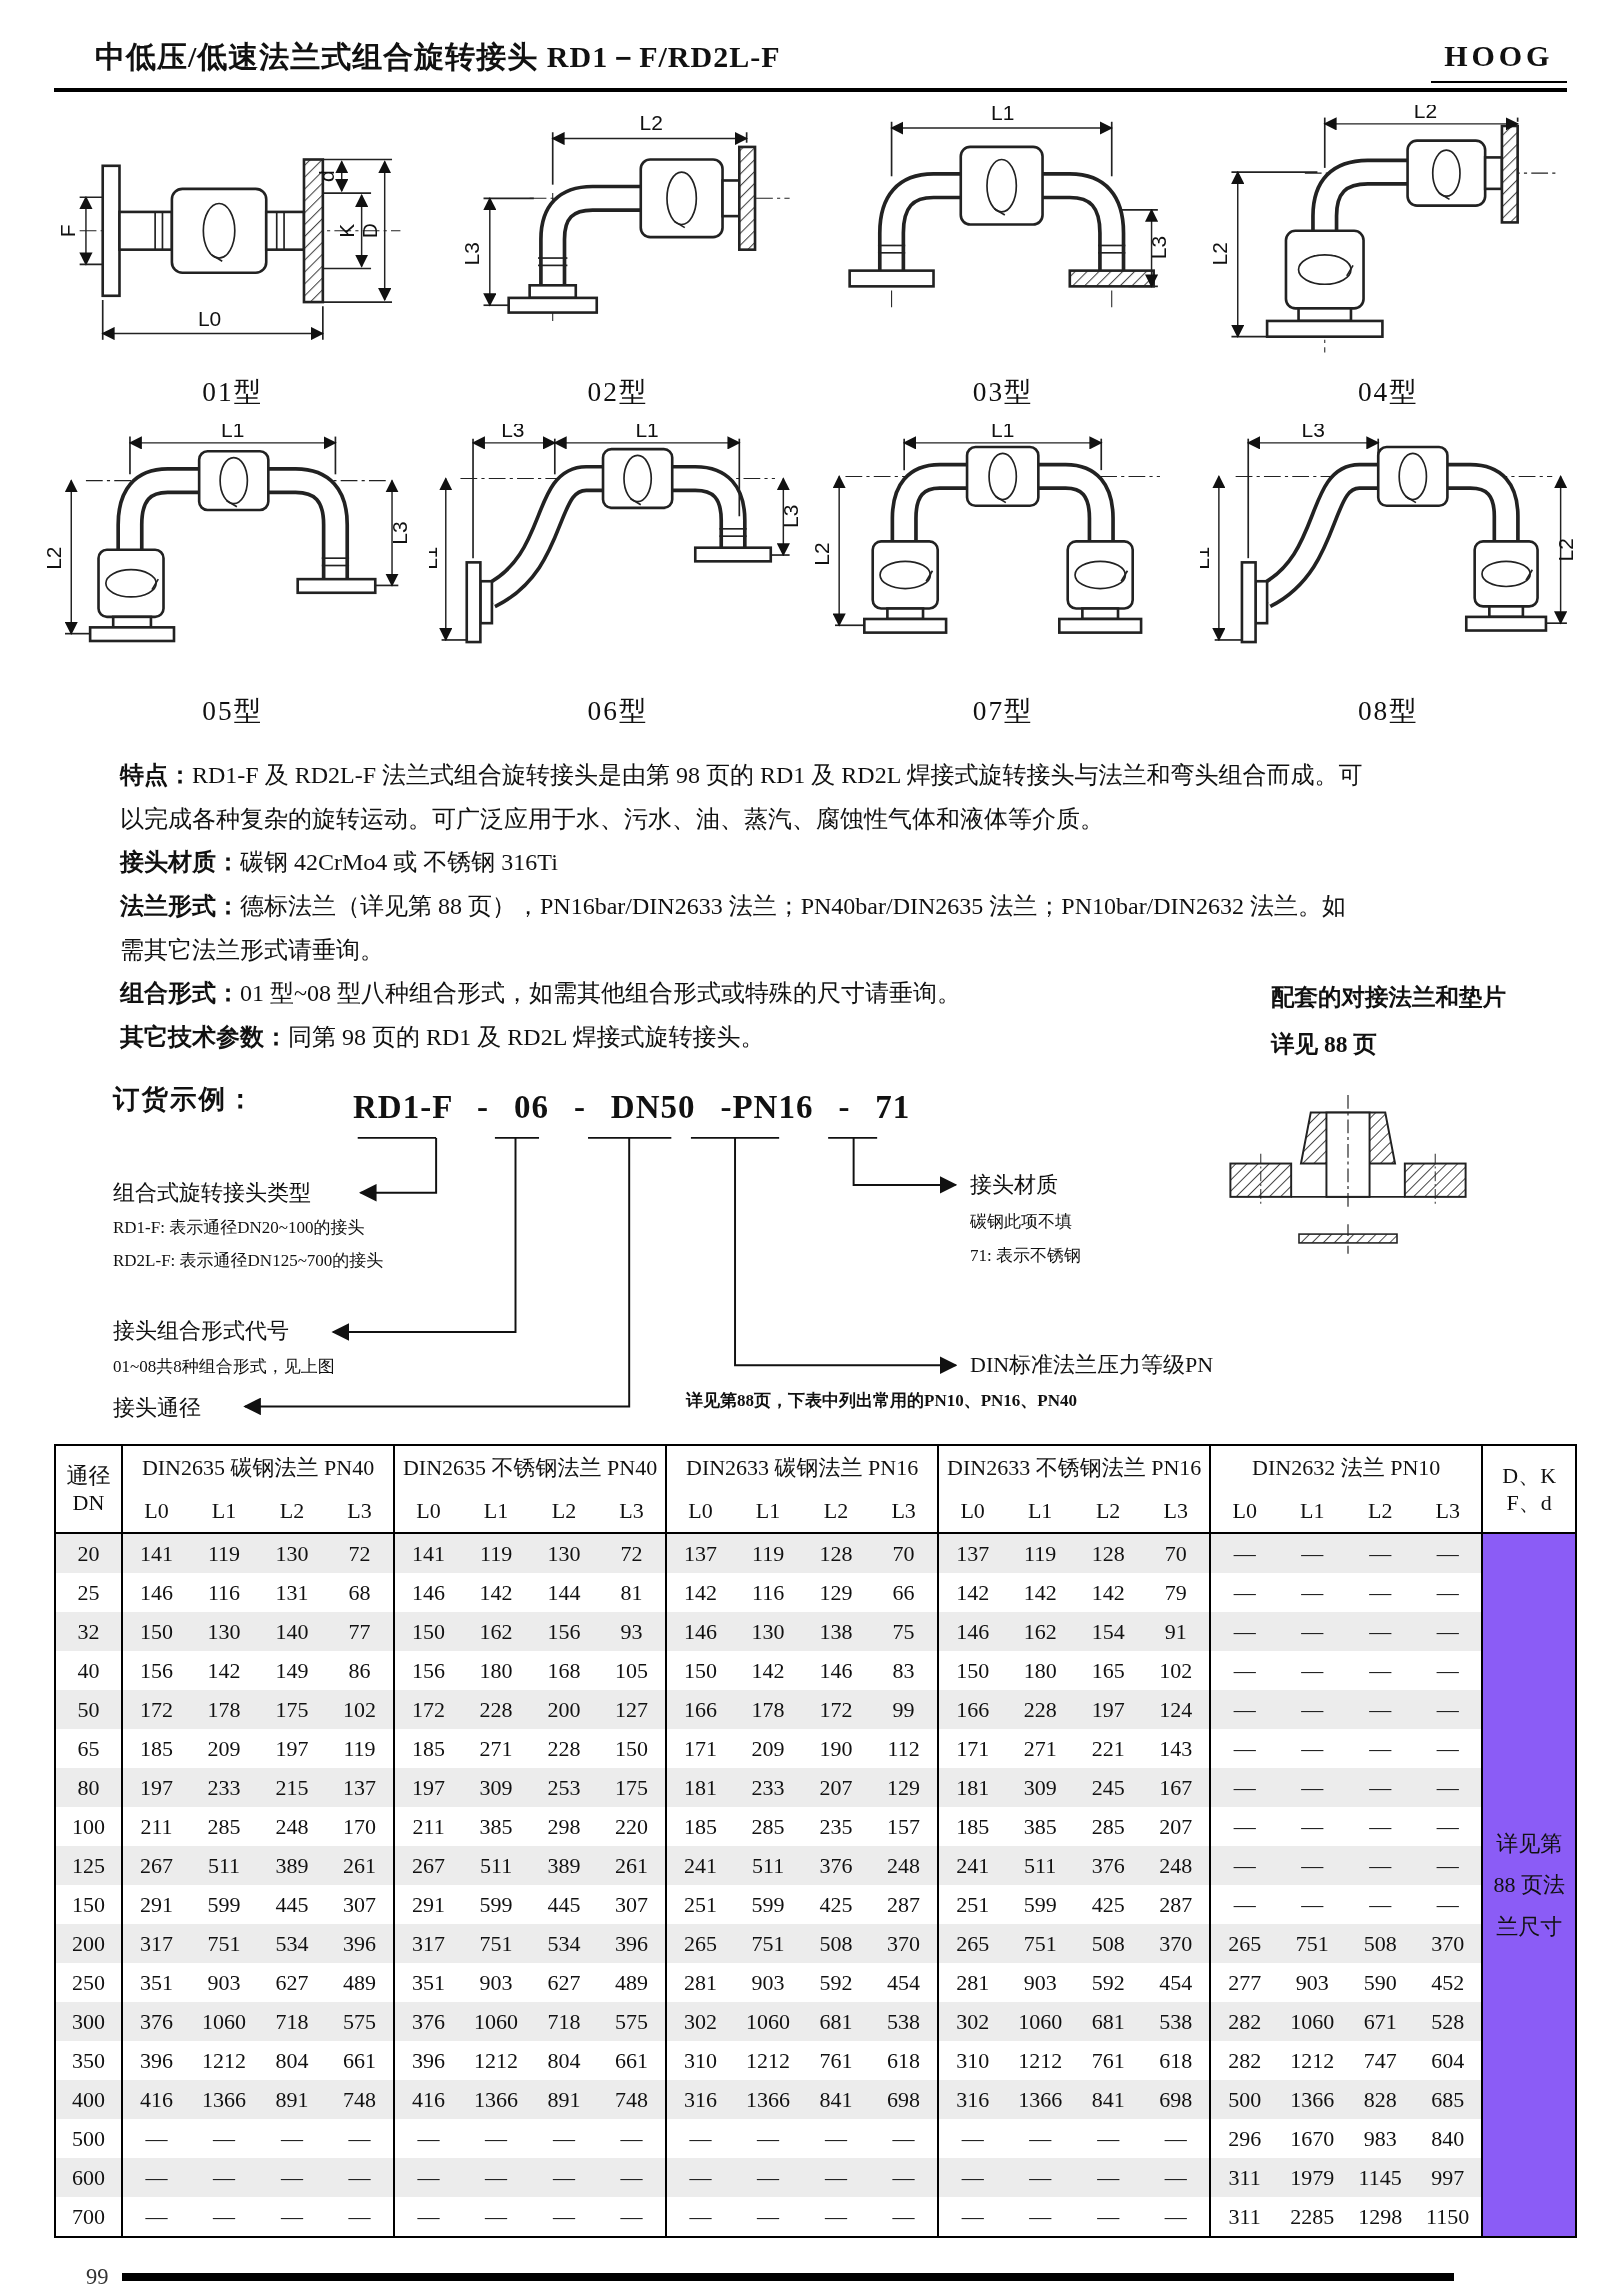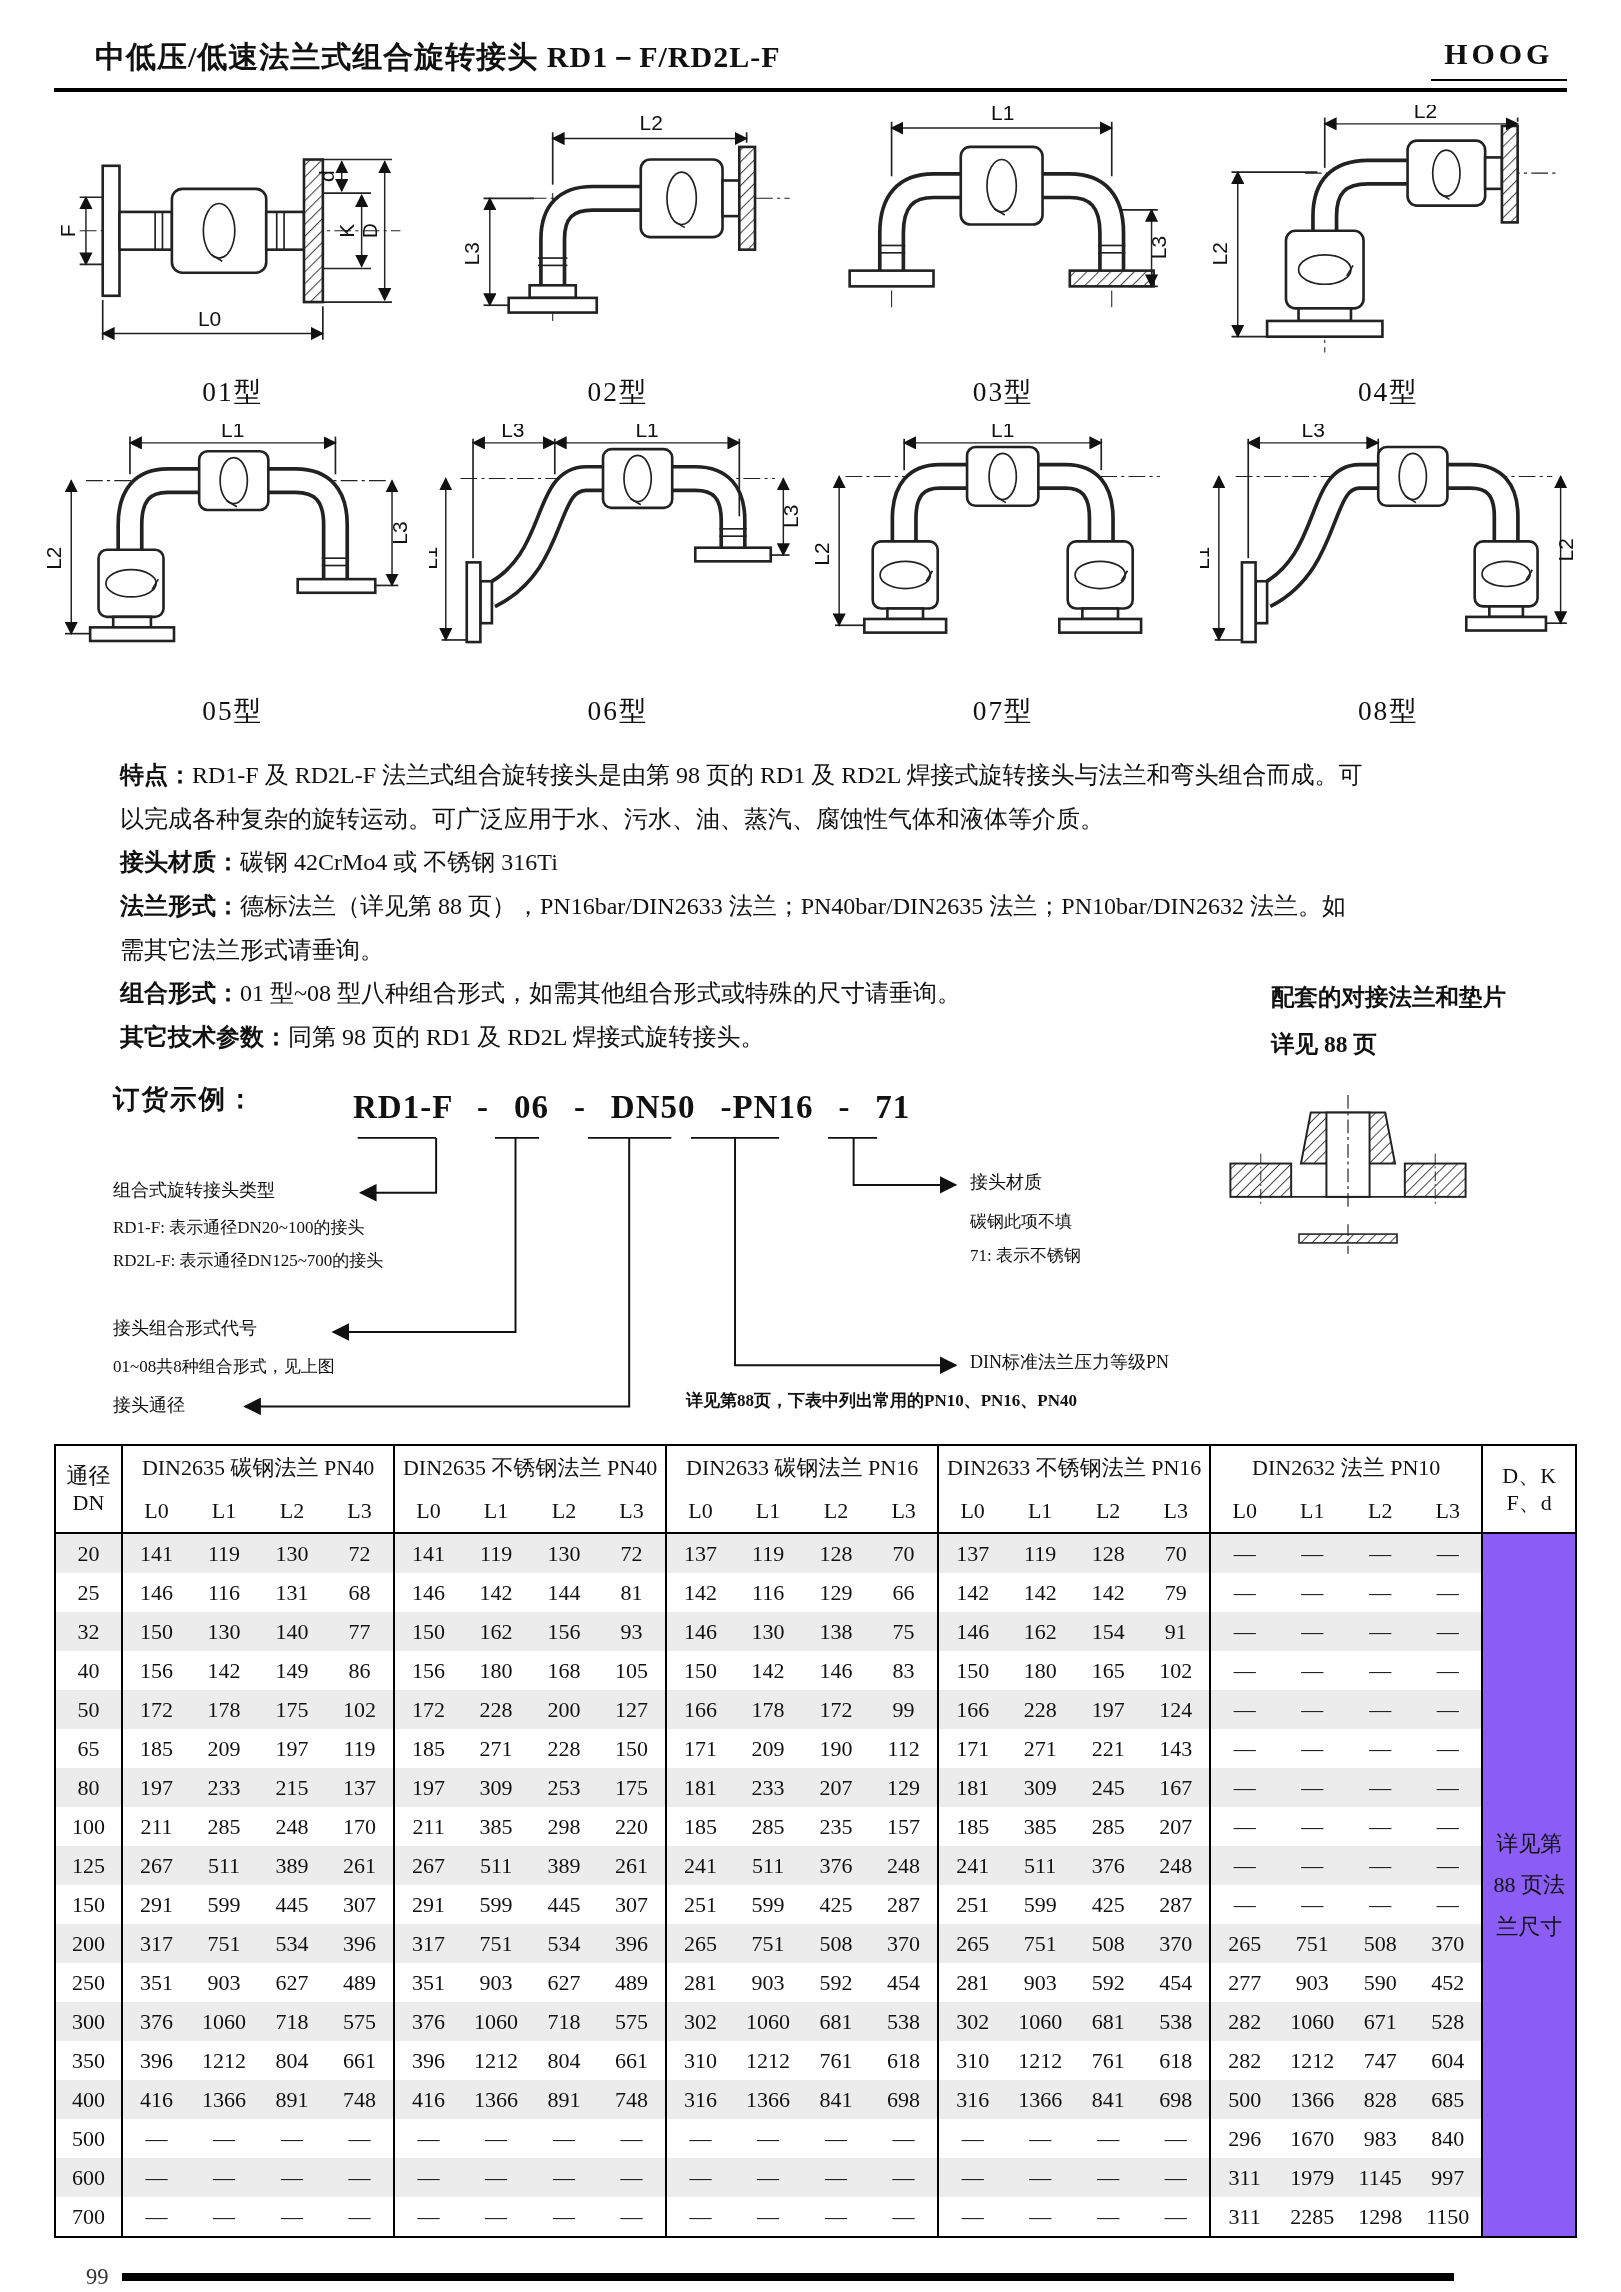--- a/index.html
+++ b/index.html
@@ -1,21 +1,21 @@
 <!DOCTYPE html>
 <html><head>
 <meta charset="utf-8">
 <style>
   html,body{margin:0;padding:0;background:#888;}
   .page{
     width:1621px;height:2293px;background:#fff;position:relative;overflow:hidden;
     font-family:"Liberation Serif","DejaVu Serif",serif;color:#111;margin:0 auto;
   }
   
-  .hdr{display:flex;align-items:flex-start;justify-content:space-between;
+  .hdr{display:flex;align-items:flex-end;justify-content:space-between;
        margin:0 54px;padding-top:37px;border-bottom:4.9px solid #000;}
   .hdr-title{font-size:30px;font-weight:bold;letter-spacing:1px;padding-bottom:9.8px;padding-left:41px;}
   .brand{font-size:30px;font-weight:bold;letter-spacing:3.9px;border-bottom:2.5px solid #000;
          padding:0 13.7px 7.8px 13.7px;margin-bottom:4.9px;}
   
   .dgrid{display:grid;grid-template-columns:repeat(4,1fr);column-gap:7.8px;margin:13.7px 44px 0 44px;}
   .dcell{text-align:center;}
   .draw{width:100%;display:block;}
   .dcap{font-size:27.4px;margin-top:-3.9px;letter-spacing:2px;}
   .pp{stroke:#222;stroke-width:26;fill:none;}
@@ -29,21 +29,21 @@
   
   .specs{position:relative;margin:25.5px 39px 0 120px;font-size:24px;line-height:1.82;}
   .spec{white-space:nowrap;}
   .spec .lbl{font-weight:bold;}
   .cont{}
   .mating{position:absolute;right:76px;bottom:-7.8px;font-weight:bold;font-size:23.5px;line-height:2.0;}
   
   .ordering{position:relative;height:365px;margin-top:13.7px;}
   .olabel{position:absolute;left:113px;top:7.8px;font-size:26.5px;font-weight:bold;letter-spacing:2px;}
   .ocode{position:absolute;left:353px;top:15.7px;font-size:33px;font-weight:600;word-spacing:15.7px;letter-spacing:1px;}
-  .onote{position:absolute;font-size:18px;white-space:nowrap;}
+  .onote{position:absolute;font-size:22px;white-space:nowrap;}
   .onote.small{font-size:17px;}
   .ov{position:absolute;left:0;top:0;pointer-events:none;}
   .flange-ill{position:absolute;left:1201px;top:13.7px;}
   
   .tblwrap{margin:5.9px 54px 0 54px;}
   table{border-collapse:collapse;table-layout:fixed;width:1513px;border:2.5px solid #000;}
   col.c-dn{width:67px;} col.c-v{width:68px;} col.c-note{width:94px;}
   thead{border-bottom:2px solid #000;}
   th,td{font-weight:normal;text-align:center;font-size:22px;padding:0;}
   thead th{height:43px;line-height:1.25;}

